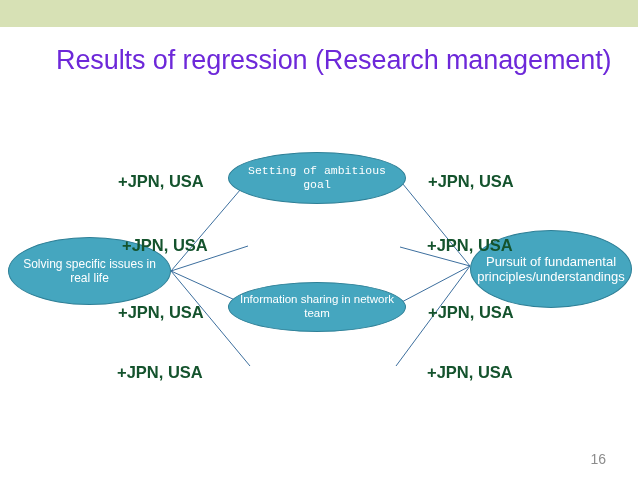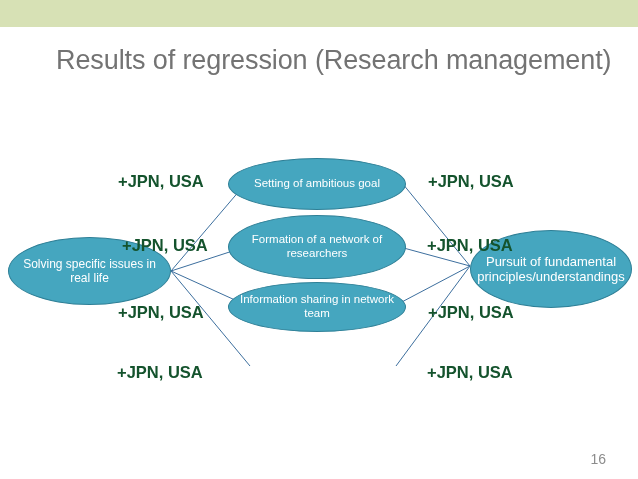--- a/index.html
+++ b/index.html
@@ -34,21 +34,21 @@
     white-space: nowrap;
   }
 
   
   #slide-title {
     position: absolute;
     left: 56px;
     top: 45px;
     font-family: "Liberation Sans", sans-serif;
     font-size: 27px;
-    color: #737373;
+    color: #6d28d9;
     white-space: nowrap;
     letter-spacing: -0.1px;
   }
 
   
   #connectors {
     position: absolute;
     left: 0; top: 0;
     width: 638px;
     height: 479px;
@@ -79,21 +79,21 @@
   #node-right {
     left: 470px; top: 230px;
     width: 162px; height: 78px;
     font-size: 13px;
   }
   .node-mid {
     left: 228px;
     width: 178px;
     font-size: 11.5px;
   }
-  #node-mid-0 { top: 158px; height: 52px; }
+  #node-mid-0 { top: 152px; height: 52px; font-family: Liberation Mono, monospace; }
   #node-mid-1 { top: 215px; height: 64px; }
   #node-mid-2 { top: 282px; height: 50px; }
   #node-mid-3 { top: 336px; height: 66px; }
 
   
   .coef {
     position: absolute;
     font-family: "Liberation Sans", sans-serif;
     font-weight: bold;
     font-size: 16.5px;
@@ -141,23 +141,20 @@
     </g>
   </svg>
 
   <div class="node" id="node-left">
     <span>Solving specific issues in real life</span>
   </div>
 
   <div class="node node-mid" id="node-mid-0">
     <span>Setting of ambitious goal</span>
   </div>
-  <div class="node node-mid" id="node-mid-1">
-    <span>Formation of a network of researchers</span>
-  </div>
   <div class="node node-mid" id="node-mid-2">
     <span>Information sharing in network team</span>
   </div>
 
   <div class="node" id="node-right">
     <span>Pursuit of fundamental principles/understandings</span>
   </div>
 
   <div class="coef" id="coef-l0">+JPN, USA</div>
   <div class="coef" id="coef-l1">+JPN, USA</div>

